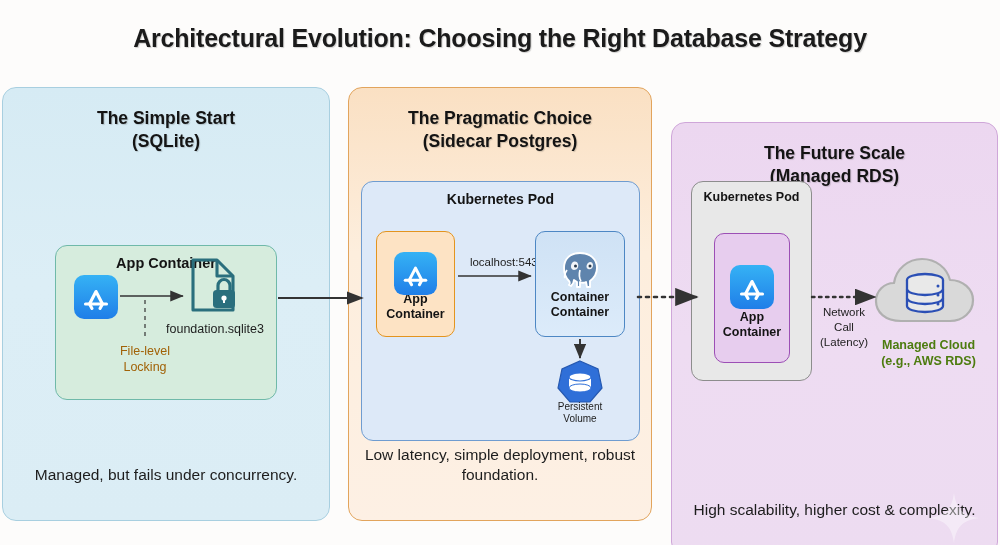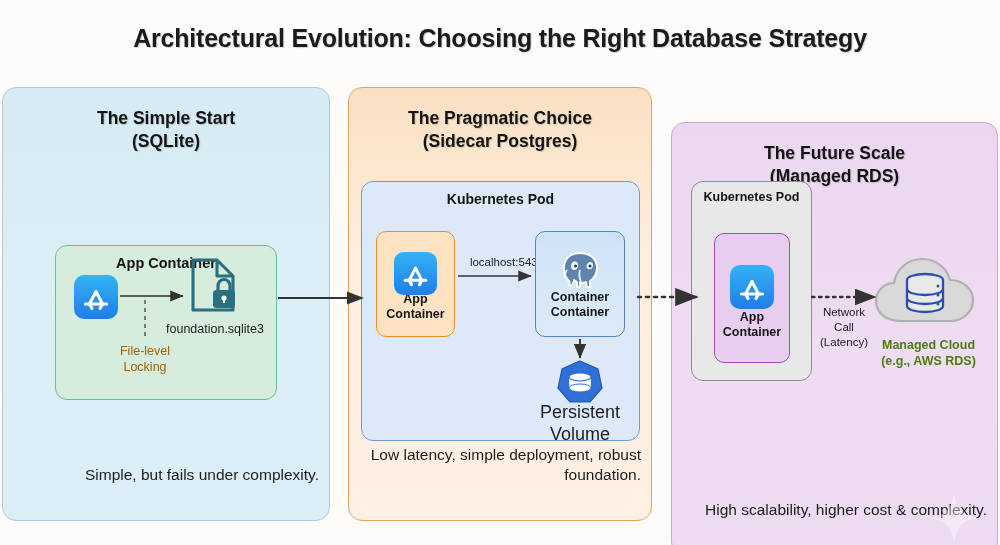--- a/index.html
+++ b/index.html
@@ -45,21 +45,21 @@
   }
   .panel-title {
     position: absolute; left: 0; width: 100%;
     top: 19px; text-align: center;
     font-size: 17.5px; font-weight: bold; color: #141414;
     line-height: 1.32;
     text-shadow: 1px 1px 1px rgba(0,0,0,0.16);
   }
   .panel-caption {
     position: absolute; left: 10px; right: 10px; bottom: 34px;
-    text-align: right; font-size: 15.5px; color: #1d1d1d;
+    text-align: center; font-size: 15.5px; color: #1d1d1d;
     line-height: 1.33;
   }
 
   
   #sparkle {
     position: absolute; right: 16px; bottom: 10px;
     width: 54px; height: 54px; opacity: .55;
   }
 
   
@@ -139,21 +139,21 @@
     position: absolute; left: 85px; top: 344px; width: 120px;
     text-align: center; font-size: 12.5px; color: #a16207; line-height: 1.25;
   }
 
   
   #p1-app-icon { left: 394px; top: 252px; width: 43px; height: 43px; }
   #p1-pg-icon  { left: 557px; top: 250px; width: 46px; height: 44px; }
   #p1-pv-icon  { left: 555px; top: 359px; width: 50px; height: 46px; }
   #p1-pv-label {
     position: absolute; left: 518px; top: 401px; width: 124px;
-    text-align: center; font-size: 18px; color: #1d1d1d; line-height: 1.24;
+    text-align: center; font-size: 10px; color: #1d1d1d; line-height: 1.24;
   }
   #p1-localhost {
     position: absolute; left: 452px; top: 256px; width: 110px;
     text-align: center; font-size: 11.5px; color: #1d1d1d;
   }
 
   
   #p2-app-icon { left: 730px; top: 265px; width: 44px; height: 44px; }
   #p2-cloud { left: 873px; top: 255px; width: 110px; height: 75px; }
   #p2-cloud-label {
@@ -177,21 +177,21 @@
 
 <div id="canvas">
 
   <div id="page-title">Architectural Evolution: Choosing the Right Database Strategy</div>
 
   <div class="panel" id="panel-0">
     <div class="panel-title">
       <span>The Simple Start</span><br>
       <span>(SQLite)</span>
     </div>
-    <div class="panel-caption">Simple, but fails under complexity.</div>
+    <div class="panel-caption">Managed, but fails under concurrency.</div>
   </div>
 
   <div class="box" id="p0-appcontainer">
     <div class="box-label">App Container</div>
   </div>
 
   <div class="appstore-icon" id="p0-app-icon">
     <svg width="44" height="44" viewBox="0 0 44 44">
       <defs>
         <linearGradient id="asg1" x1="0" y1="0" x2="0" y2="1">

